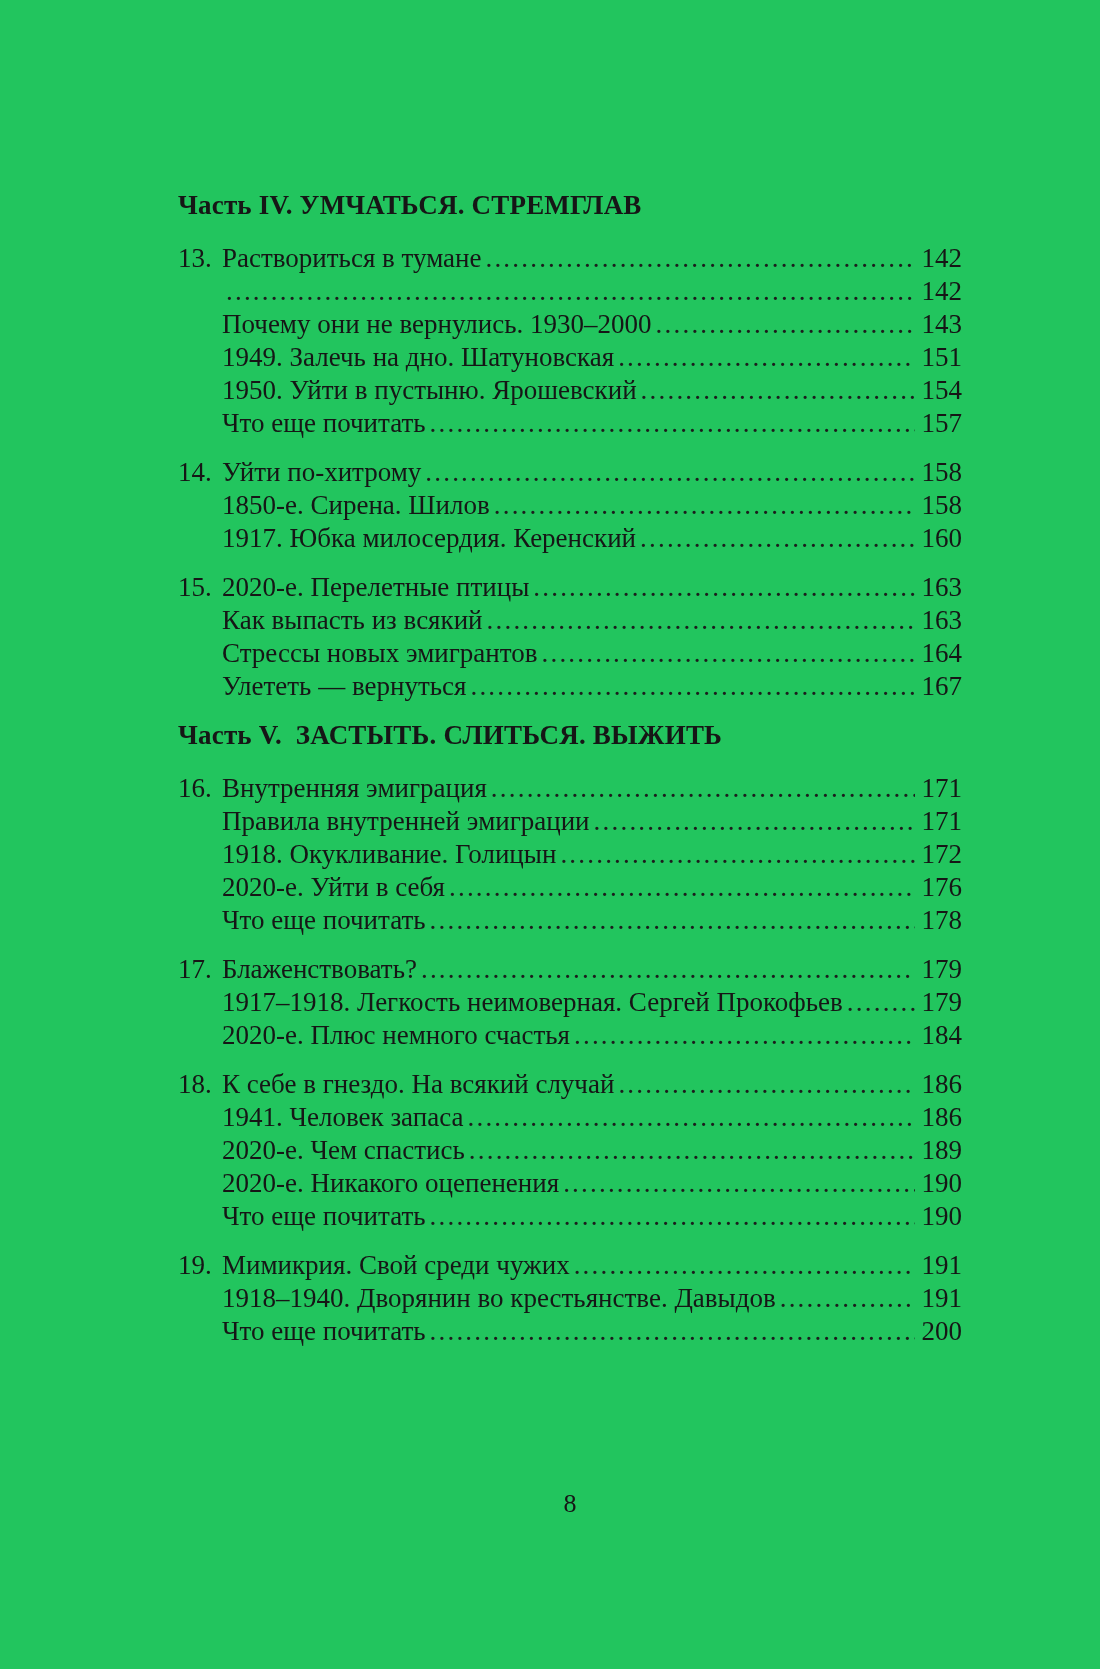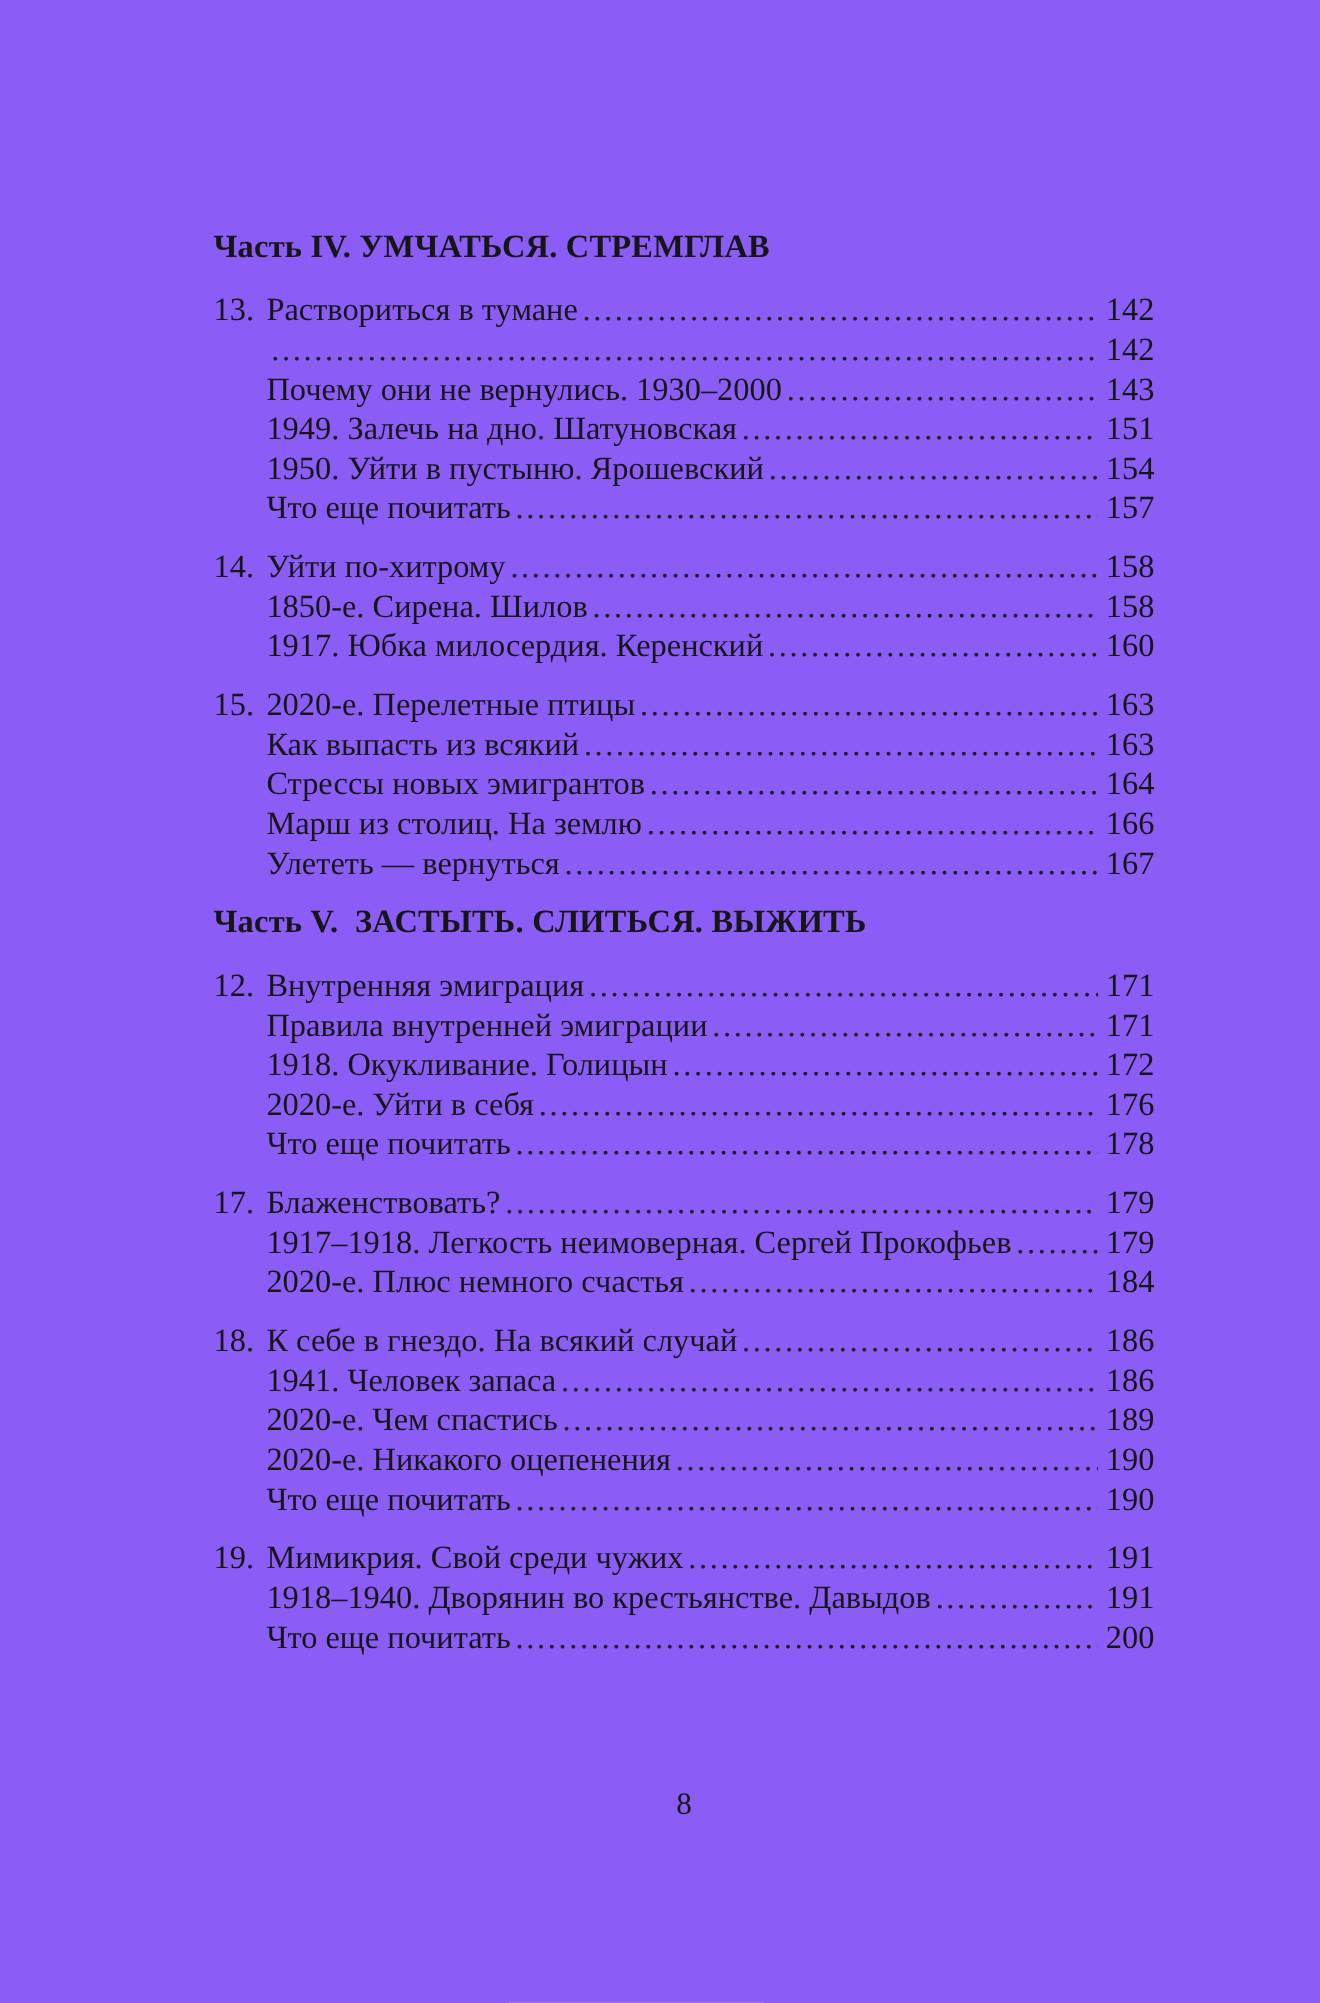--- a/index.html
+++ b/index.html
@@ -8,21 +8,21 @@
     height: 1669px;
     background: #ffffff;
     font-family: "Liberation Serif", "DejaVu Serif", serif;
     color: #161616;
     position: relative;
     overflow: hidden;
   }
   .sheet {
     position: absolute;
     inset: 0;
-    background: #8b5cf6;
+    background: #22c55e;
   }
   .toc {
     position: absolute;
     left: 178px;
     top: 189px;
     width: 784px;
   }
   .part-heading {
     font-size: 27px;
     line-height: 33px;
@@ -147,36 +147,31 @@
         <span class="title">Как выпасть из всякий</span>
         <span class="dots"></span>
         <span class="pagenum">163</span>
       </div>
       <div class="row entry">
         <span class="title">Стрессы новых эмигрантов</span>
         <span class="dots"></span>
         <span class="pagenum">164</span>
       </div>
       <div class="row entry">
-        <span class="title">Марш из столиц. На землю</span>
-        <span class="dots"></span>
-        <span class="pagenum">166</span>
-      </div>
-      <div class="row entry">
         <span class="title">Улететь — вернуться</span>
         <span class="dots"></span>
         <span class="pagenum">167</span>
       </div>
     </section>
 
     <div class="part-heading">Часть V.&nbsp; ЗАСТЫТЬ. СЛИТЬСЯ. ВЫЖИТЬ</div>
 
     <section class="chapter">
       <div class="row chrow">
-        <span class="num">12.</span>
+        <span class="num">16.</span>
         <span class="title">Внутренняя эмиграция</span>
         <span class="dots"></span>
         <span class="pagenum">171</span>
       </div>
       <div class="row entry">
         <span class="title">Правила внутренней эмиграции</span>
         <span class="dots"></span>
         <span class="pagenum">171</span>
       </div>
       <div class="row entry">

